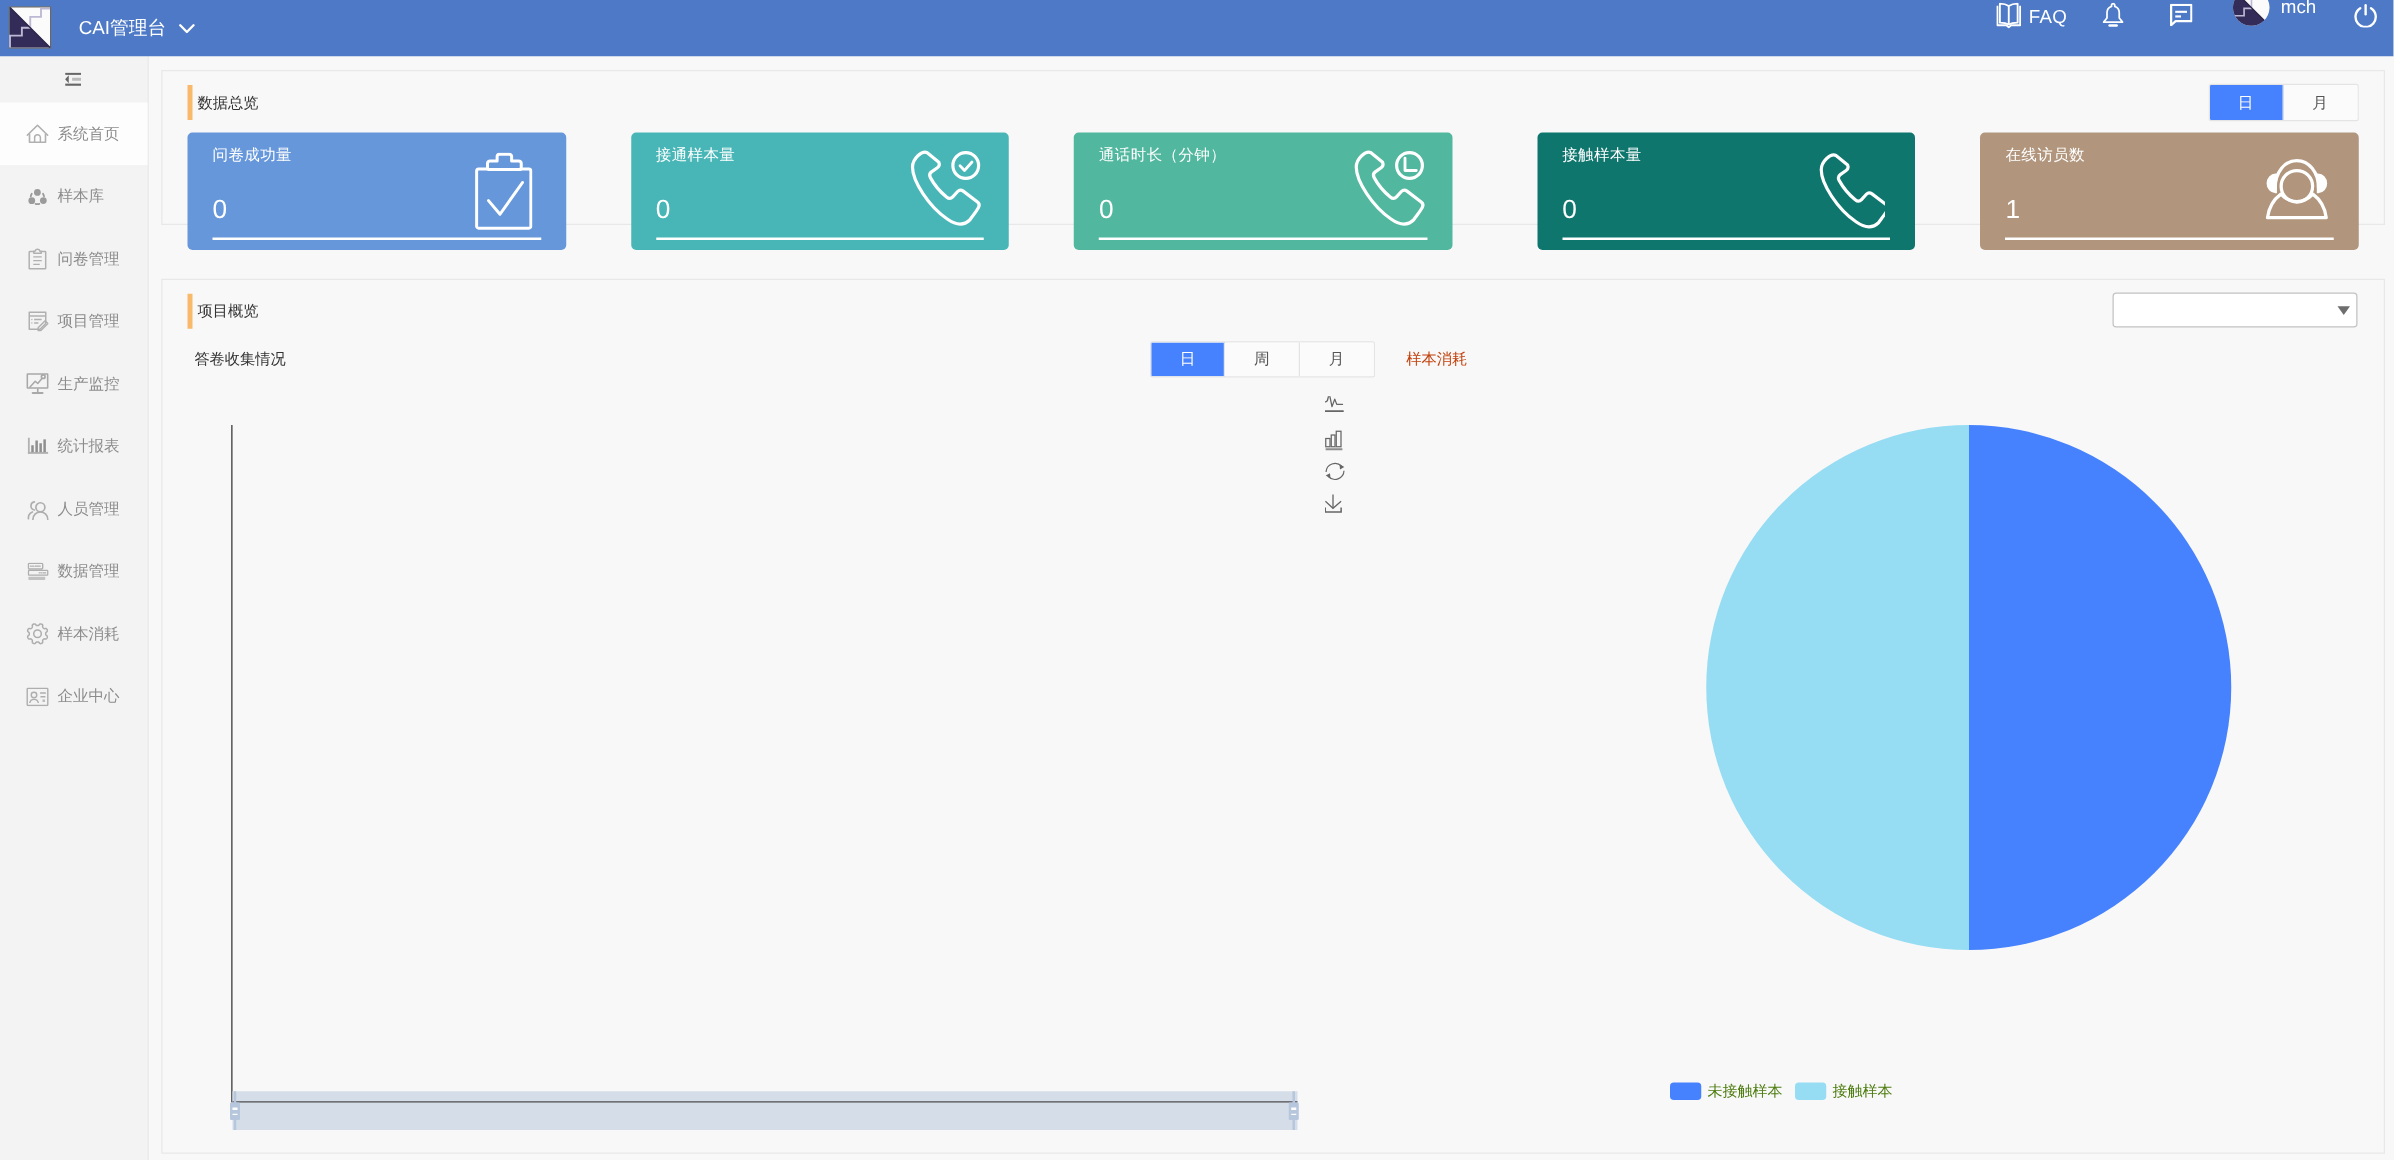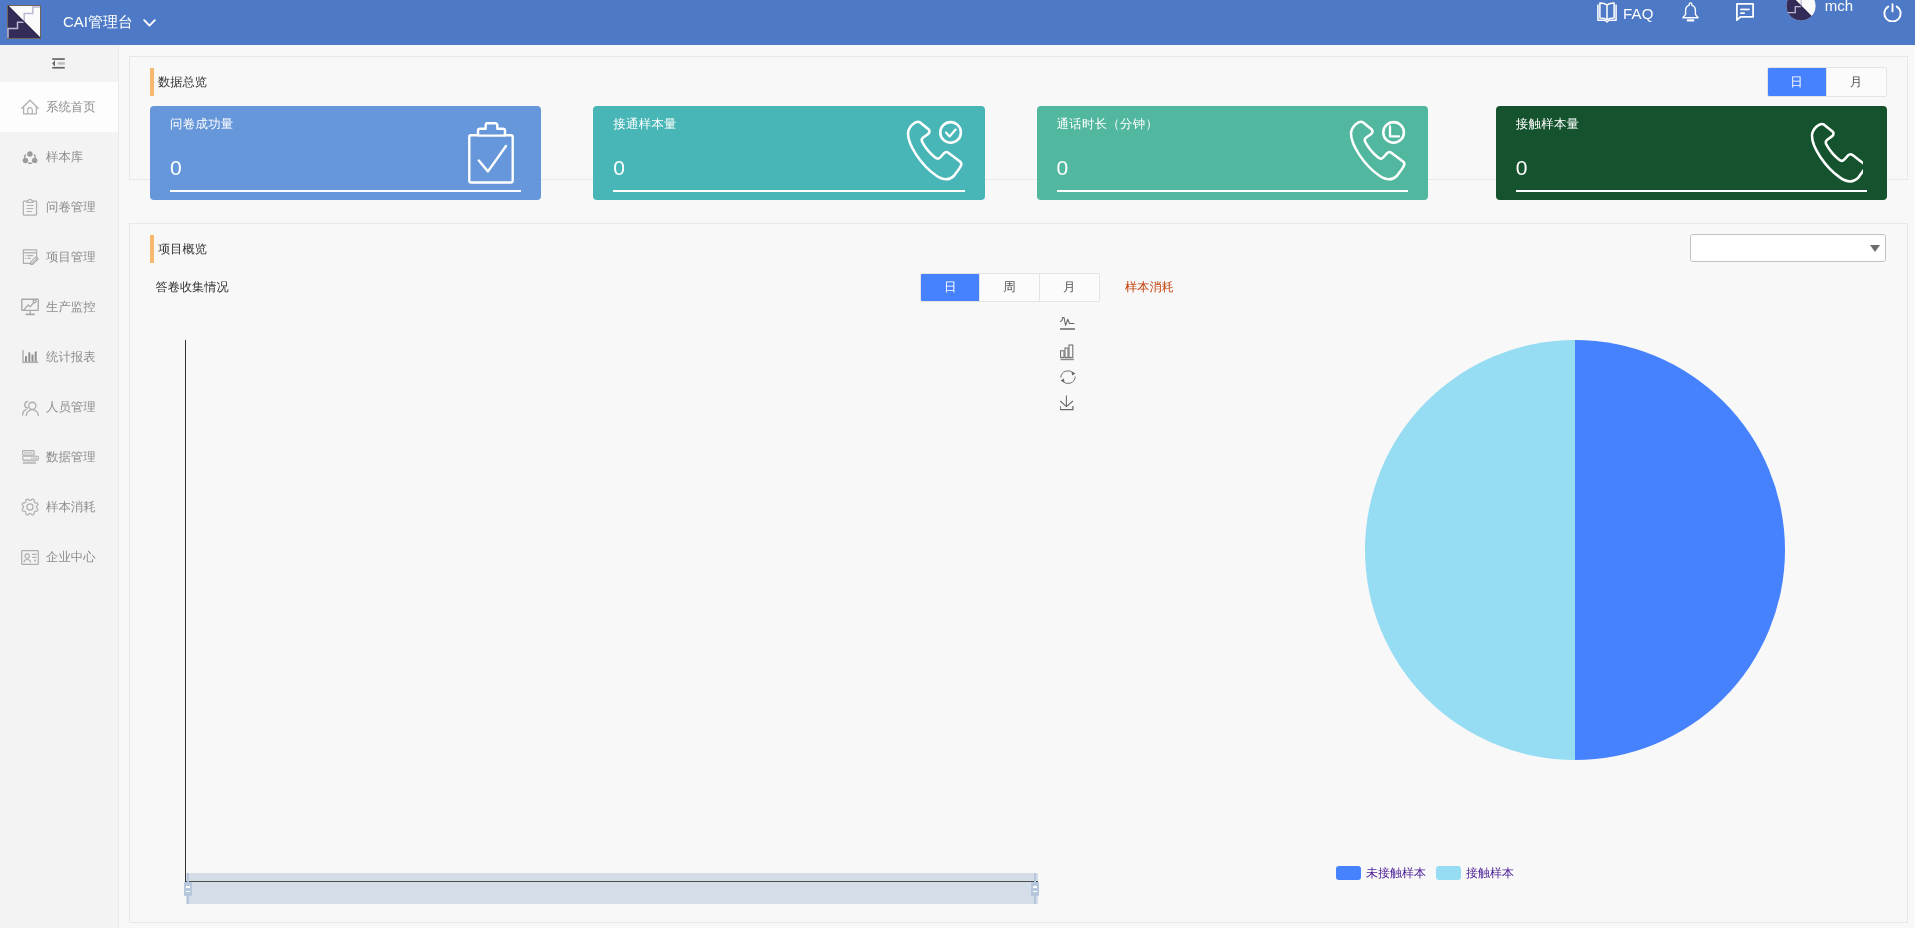--- a/index.html
+++ b/index.html
@@ -76,21 +76,21 @@
 .chartarea{position:absolute;left:0;top:0;width:1779px;height:699px;overflow:hidden}
 .yaxis{position:absolute;left:55px;top:116px;width:1.4px;height:542px;background:#333}
 .dz{position:absolute;left:56px;top:649px;width:852px;height:31px;background:#d5dde8}
 .dz-line{position:absolute;left:0;top:8px;width:852px;height:1.3px;background:#4d4d4d}
 .dz-h{position:absolute;top:0;width:2px;height:31px;background:#b6c6dc}
 .dz-hb{position:absolute;top:9px;width:8px;height:14px;background:#b6c6dc;border-radius:1px;display:flex;flex-direction:column;align-items:center;justify-content:center;gap:3px}
 .dz-hb i{display:block;width:4px;height:1.2px;background:#fff}
 
 
 .pie{position:absolute;left:1235px;top:116px;width:420px;height:420px;border-radius:50%;background:conic-gradient(from 0deg,#4682fd 0deg 180deg,#96dcf3 180deg 360deg)}
-.legend{position:absolute;left:1206px;top:642px;display:flex;align-items:center;gap:10px;font-size:12px;color:#4c1d95;height:14px}
+.legend{position:absolute;left:1206px;top:642px;display:flex;align-items:center;gap:10px;font-size:12px;color:#4d7c0f;height:14px}
 .lgi{display:flex;align-items:center}
 .lgi .sw{width:25px;height:14px;border-radius:3px;margin-right:5px;flex:0 0 auto}
 </style>
 </head>
 <body>
 
 <div class="app">
 
   <div class="hdr">
     <div class="hdr-logo">
@@ -332,27 +332,41 @@
             <span class="cv">0</span>
             <span class="cu"></span>
             <span class="ci">
               <svg width="62" height="70" viewBox="0 0 62 70" fill="none" stroke="#fff" stroke-width="2.55" stroke-linecap="round" stroke-linejoin="round">
                 <path d="M15.8 5.2 C13.2 3.9 10.8 5.3 8.3 7.6 C5.8 10.0 4.0 13.2 4.0 16.6 C4.0 28.0 17.0 48.0 31.8 58.2 C38.8 63.2 44.8 63.8 49.8 59.0 C52.4 55.4 55.2 52.0 56.8 49.0 C57.8 47.2 57.4 45.7 56.0 44.6 L44.6 35.9 C43.0 34.7 41.3 34.9 40.1 36.2 L36.2 40.5 C34.8 42.0 33.0 42.1 31.2 40.6 C25.6 36.0 21.4 30.8 18.3 25.1 C17.3 23.2 17.7 21.6 19.2 20.5 L23.9 17.2 C25.4 16.1 25.8 14.5 25.1 12.8 Z"></path>
                 <circle cx="46.6" cy="15.4" r="10.3"></circle>
                 <path d="M43.0 9.5 L43.0 19.4 L52.0 19.4" stroke-width="2.3"></path>
               </svg>
             </span>
           </div>
-          <div class="card" style="background: #14532d; margin-left: 16px;">
+          <div class="card" style="background: #0f766e; margin-left: 16px;">
             <span class="ct">接触样本量</span>
             <span class="cv">0</span>
             <span class="cu"></span>
             <span class="ci">
               <svg width="62" height="70" viewBox="0 0 62 70" fill="none" stroke="#fff" stroke-width="2.55" stroke-linecap="round" stroke-linejoin="round">
                 <path d="M22.8 3.4 C20.2 2.1 17.8 3.5 15.3 5.8 C12.8 8.2 11.0 11.4 11.0 14.8 C11.0 26.2 24.0 46.2 38.8 56.4 C45.8 61.4 51.8 62.0 56.8 57.2 C59.4 53.6 62.2 50.2 63.8 47.2 C64.8 45.4 64.4 43.9 63.0 42.8 L51.6 34.1 C50.0 32.9 48.3 33.1 47.1 34.4 L43.2 38.7 C41.8 40.2 40.0 40.3 38.2 38.8 C32.6 34.2 28.4 29.0 25.3 23.3 C24.3 21.4 24.7 19.8 26.2 18.7 L30.9 15.4 C32.4 14.3 32.8 12.7 32.1 11.0 Z"></path>
+              </svg>
+            </span>
+          </div>
+          <div class="card" style="background: rgb(177, 149, 124);">
+            <span class="ct">在线访员数</span>
+            <span class="cv">1</span>
+            <span class="cu"></span>
+            <span class="ci">
+              <svg width="51" height="52" viewBox="0 0 51 52" fill="none" stroke="#fff" stroke-width="2.6">
+                <path d="M8.2 26.3 C8.2 13.6 15.9 4.4 25.5 4.4 C35.1 4.4 42.8 13.6 42.8 26.3" stroke-linecap="round"></path>
+                <circle cx="25.5" cy="25.0" r="12.6"></circle>
+                <path d="M8.5 15.8 a6.2 6.9 0 0 0 0 13.8 Z" fill="#fff" stroke-width="2.1"></path>
+                <path d="M42.5 15.8 a6.2 6.9 0 0 1 0 13.8 Z" fill="#fff" stroke-width="2.1"></path>
+                <path d="M2.0 50.1 C3.2 41.2 7.5 35.1 12.7 31.3 C16.3 35.1 20.6 37.2 25.5 37.2 C30.4 37.2 34.7 35.1 38.3 31.3 C43.5 35.1 47.8 41.2 49.0 50.1 Z" stroke-linejoin="round" stroke-linecap="round"></path>
               </svg>
             </span>
           </div>
         </div>
     </div>
 
     <div class="panel" id="panel2">
       <div class="panel-ttl">
         <span class="bar"></span>
         <span>项目概览</span>

